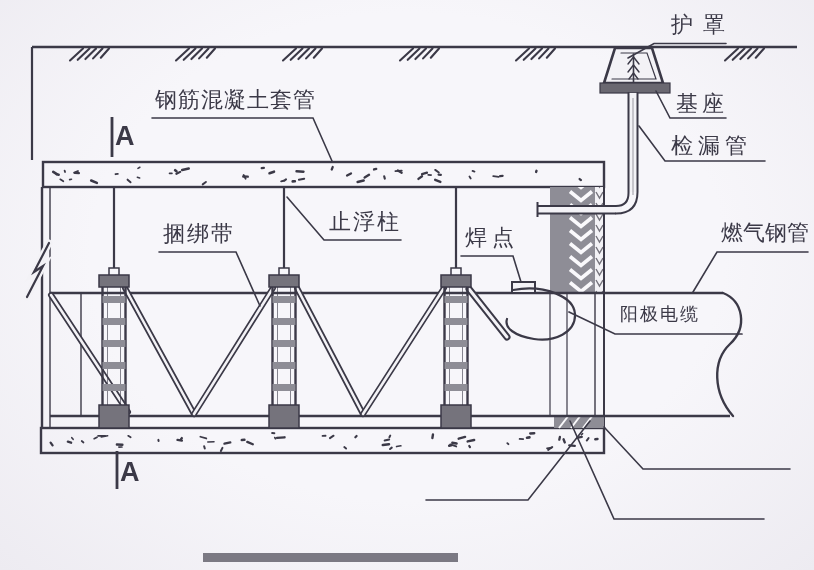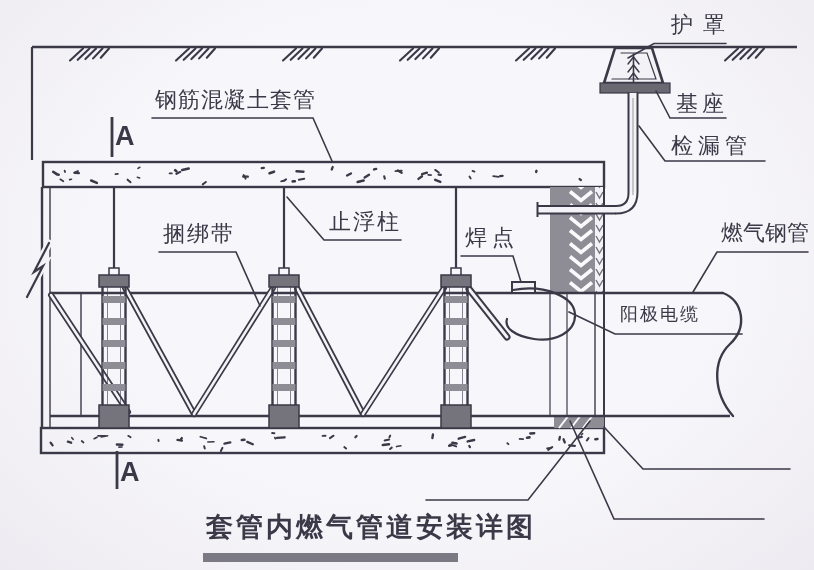--- a/index.html
+++ b/index.html
@@ -334,14 +334,13 @@
   <div class="lbl" style="left:669px;top:92px;letter-spacing:4px">基座</div>
   <div class="lbl" style="left:664px;top:134px;letter-spacing:5px">检漏管</div>
   <div class="lbl" style="left:148px;top:88px;letter-spacing:1px">钢筋混凝土套管</div>
   <div class="lbl" style="left:156px;top:222px;letter-spacing:2px">捆绑带</div>
   <div class="lbl" style="left:322px;top:210px;letter-spacing:2px">止浮柱</div>
   <div class="lbl" style="left:458px;top:226px;letter-spacing:5px">焊点</div>
   <div class="lbl" style="left:714px;top:221px">燃气钢管</div>
   <div class="lbl" style="left:613px;top:305px;font-size:18px;letter-spacing:2px">阳极电缆</div>
   <div class="lbl lbl-A" style="left:108px;top:122px">A</div>
   <div class="lbl lbl-A" style="left:113px;top:458px">A</div>
-  <div class="lbl lbl-big" style="left:199px;top:513px">套管内燃气管道安装详图</div>
 </div>
 
 </body></html>

